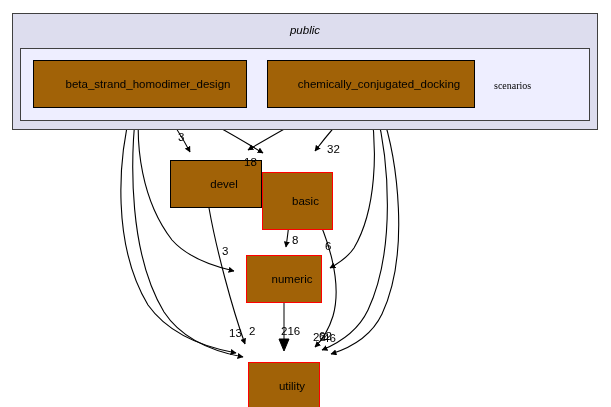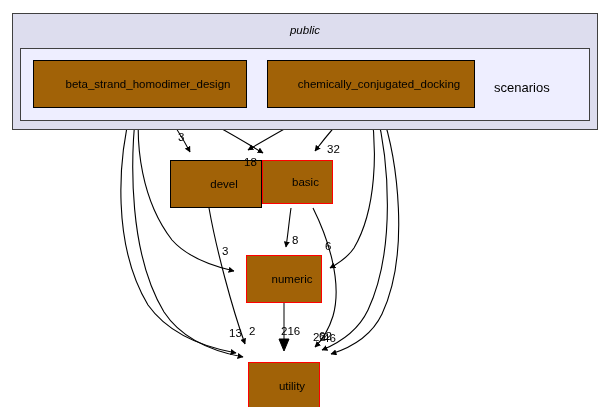--- a/index.html
+++ b/index.html
@@ -52,22 +52,23 @@
     text-align: center;
     font-size: 11.5px;
     color: #000000;
     line-height: 14px;
     font-style: italic;
   }
   .cluster-label-right {
     position: absolute;
     top: 80px;
     left: 494px;
-    font-size: 13px;
+    font-size: 10px;
     color: #000000;
+    font-family: Liberation Serif, serif;
   }
   .node {
     position: absolute;
     box-sizing: border-box;
     background: #a16207;
     display: flex;
     align-items: center;
     justify-content: center;
     font-size: 11.5px;
     color: #000000;
@@ -78,21 +79,21 @@
     border: 1px solid #000000;
   }
   .node.red {
     border: 1.5px solid #ff0000;
   }
   
   #node-beta { left: 33px;  top: 60px;  width: 214px; height: 48px; }
   #node-chem { left: 267px; top: 60px;  width: 208px; height: 48px; }
   
   #node-devel   { left: 170px; top: 160px; width: 92px;  height: 48px; }
-  #node-basic   { left: 262px; top: 160px; width: 71px;  height: 44px; }
+  #node-basic   { left: 262px; top: 172px; width: 71px;  height: 58px; }
   #node-numeric { left: 246px; top: 255px; width: 76px;  height: 48px; text-align: right; }
   #node-utility { left: 248px; top: 349px; width: 72px;  height: 48px; margin-top: 13px; }
 
   .edge-label {
     position: absolute;
     font-size: 11.5px;
     color: #000000;
     line-height: 12px;
     white-space: nowrap;
   }

